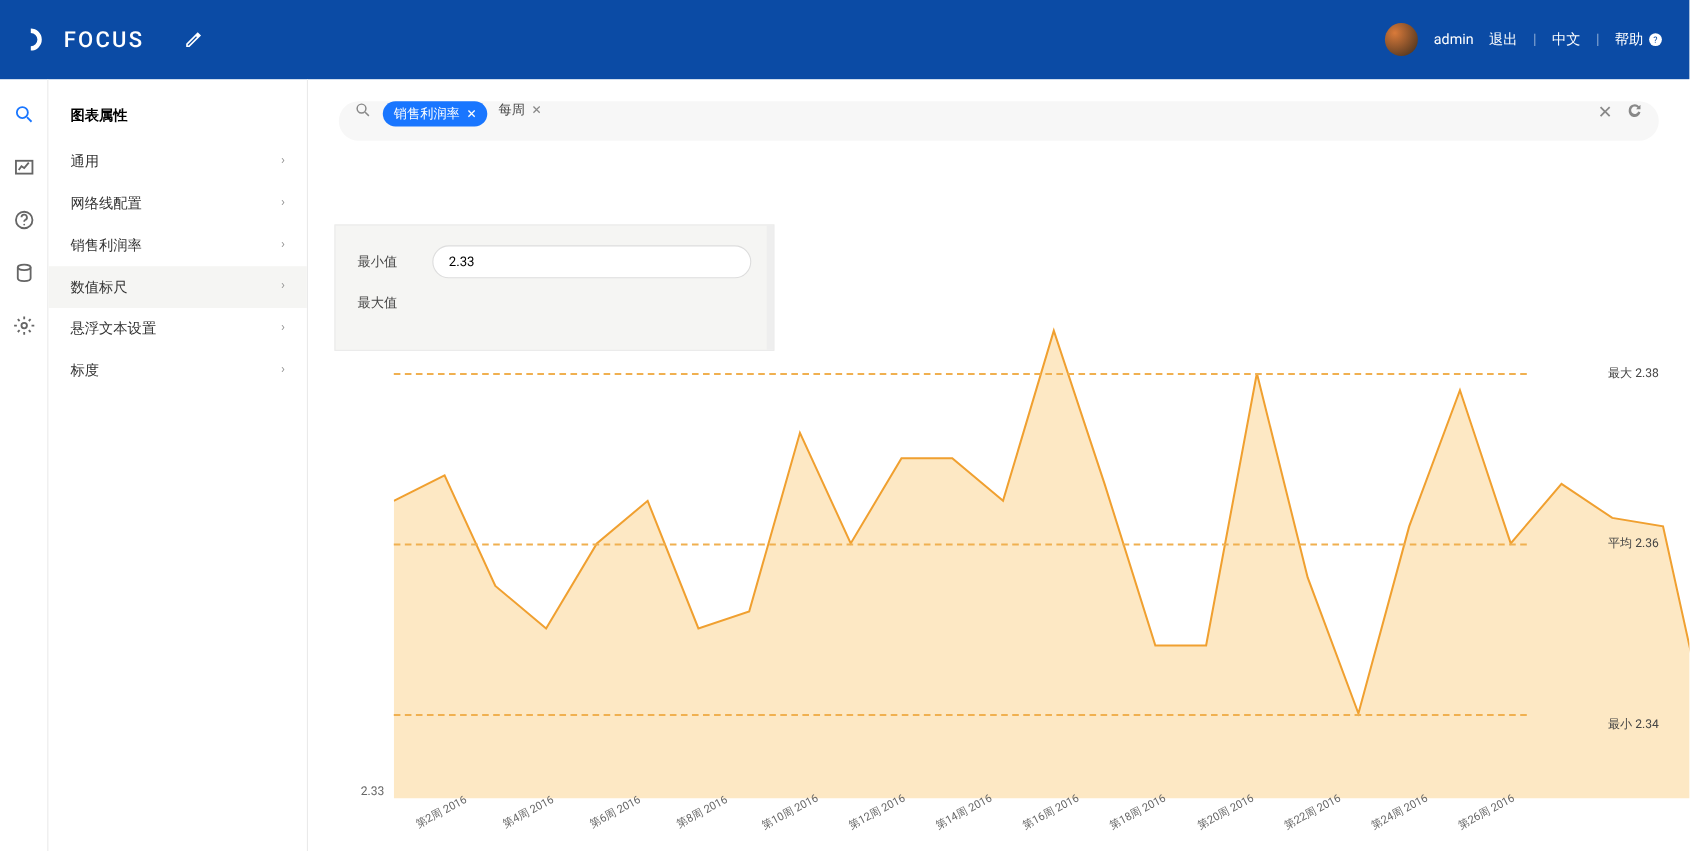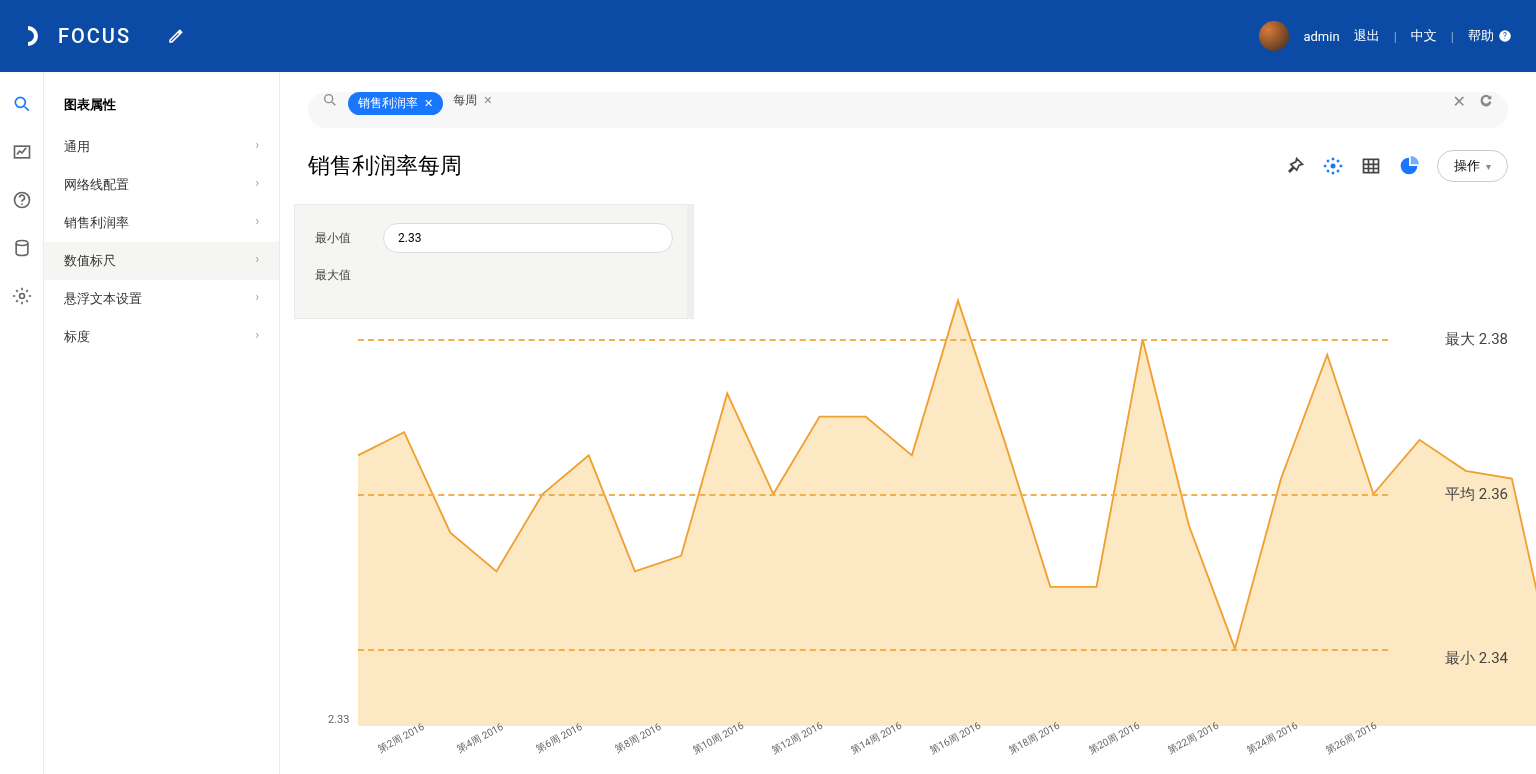--- a/index.html
+++ b/index.html
@@ -26,28 +26,28 @@
 .chip .x{font-size:11px;cursor:pointer}
 .chip2{color:#444;font-size:12px;display:inline-flex;align-items:center;gap:6px}
 .chip2 .x{font-size:11px;cursor:pointer;color:#888}
 .search-right{margin-left:auto;display:flex;gap:12px;color:#888}
 .title-row{display:flex;align-items:center;margin-top:22px}
 .chart-title{font-size:22px;font-weight:400}
 .title-actions{margin-left:auto;display:flex;align-items:center;gap:18px}
 .title-actions .tico{width:20px;height:20px;cursor:pointer;color:#444}
 .title-actions .tico.blue{color:#1976ff}
 .ops-btn{border:1px solid #ccc;border-radius:18px;padding:6px 16px;font-size:13px;display:flex;align-items:center;gap:6px;cursor:pointer;background:#fff}
-.config-panel{position:absolute;left:14px;top:132px;width:400px;background:#f5f5f3;border:1px solid #eaeaea;padding:18px 20px;z-index:5}
+.config-panel{position:absolute;left:24px;top:132px;width:400px;background:#f5f5f3;border:1px solid #eaeaea;padding:18px 20px;z-index:5}
 .cfg-row{display:flex;align-items:center;gap:20px;margin-bottom:14px}
 .cfg-row label{font-size:12px;color:#444;width:48px}
 .cfg-row input{flex:1;height:30px;border:1px solid #ddd;border-radius:15px;padding:0 14px;font-size:12px;background:#fff}
 .scroll-v{position:absolute;right:0;top:0;bottom:0;width:6px;background:#eee}
 .chart-wrap{position:absolute;left:28px;right:28px;top:190px;bottom:0}
 .refline{position:absolute;left:50px;right:120px;border-top:2px dashed #f0b050}
-.reflabel{position:absolute;right:0;font-size:15px;color:#444;transform:translateY(-50%)}
+.reflabel{position:absolute;right:0;font-size:11px;color:#444;transform:translateY(-50%)}
 .y-axis{position:absolute;left:20px;bottom:60px;font-size:11px;color:#666}
 .x-labels{position:absolute;left:50px;right:120px;bottom:14px;height:40px}
 .x-lab{position:absolute;font-size:10px;color:#666;transform:rotate(-28deg) translateX(-50%);transform-origin:left top;white-space:nowrap}
 svg.area{position:absolute;left:50px;right:120px;top:0;bottom:60px}
 </style>
 </head>
 <body>
 
 <div class="topbar">
   <div class="logo">
@@ -146,44 +146,20 @@
         <span class="x">✕</span>
       </span>
       <div class="search-right">
         <span style="cursor:pointer">✕</span>
         <svg width="16" height="16" viewBox="0 0 24 24">
             <path d="M4 12a8 8 0 0 1 14-5l2-2v6h-6l2-2a5 5 0 1 0 1 5l3 1a8 8 0 0 1-16-3z" fill="#888"></path>
           </svg>
       </div>
     </div>
 
-    <div class="title-row">
-      <div class="chart-title">销售利润率每周</div>
-      <div class="title-actions">
-        <svg class="tico" viewBox="0 0 24 24">
-            <path d="M14 3l7 7-4 1-3 6-3-3-5 5-1-1 5-5-3-3 6-3 1-4z" fill="none" stroke="currentColor" stroke-width="2"></path>
-          </svg>
-        <svg class="tico blue" viewBox="0 0 24 24">
-            <circle cx="12" cy="12" r="3" fill="currentColor"></circle>
-            <path d="M12 2v3M12 19v3M4 12H1M23 12h-3M5 5l2 2M17 17l2 2M5 19l2-2M17 7l2-2" stroke="currentColor" stroke-width="3"></path>
-          </svg>
-        <svg class="tico" viewBox="0 0 24 24">
-            <rect x="3" y="4" width="18" height="16" fill="none" stroke="currentColor" stroke-width="2"></rect>
-            <path d="M3 10h18M3 15h18M9 4v16M15 4v16" stroke="currentColor" stroke-width="2"></path>
-          </svg>
-        <svg class="tico blue" viewBox="0 0 24 24">
-            <path d="M12 2a10 10 0 1 0 10 10H12V2z" fill="currentColor"></path>
-            <path d="M14 0v10h10A10 10 0 0 0 14 0z" fill="currentColor" opacity=".6"></path>
-          </svg>
-        <div class="ops-btn">
-          <span>操作</span>
-          <span style="font-size:10px;color:#888">▾</span>
-        </div>
-      </div>
-    </div>
 
     <div class="config-panel">
       <div class="scroll-v"></div>
       <div class="cfg-row">
         <label>最小值</label>
         <input value="2.33" style="">
       </div>
       <div class="cfg-row" style="margin-bottom:16px">
         <label>最大值</label>
       </div>

